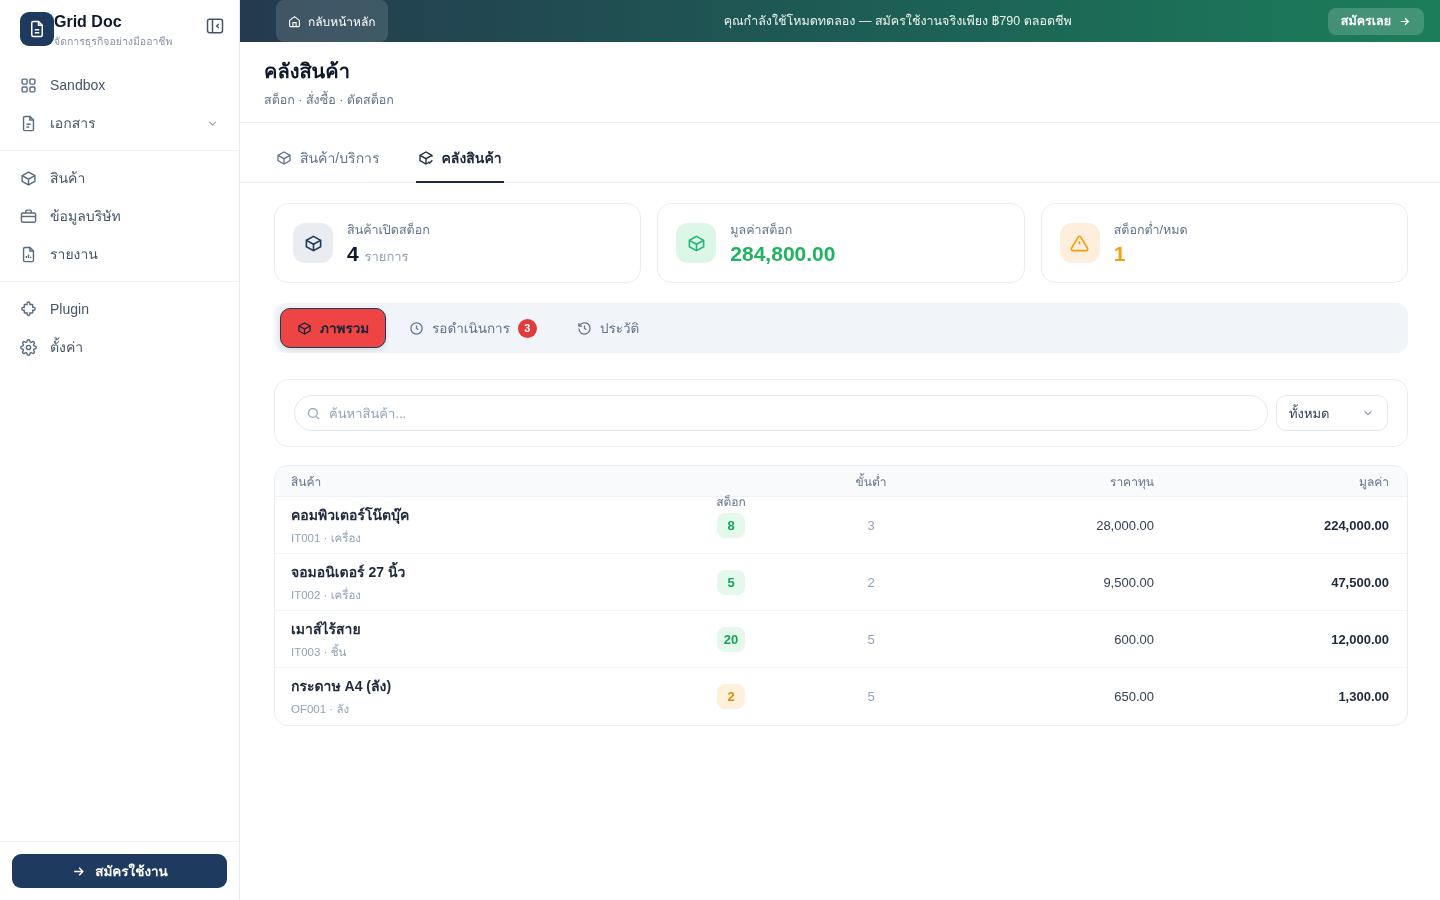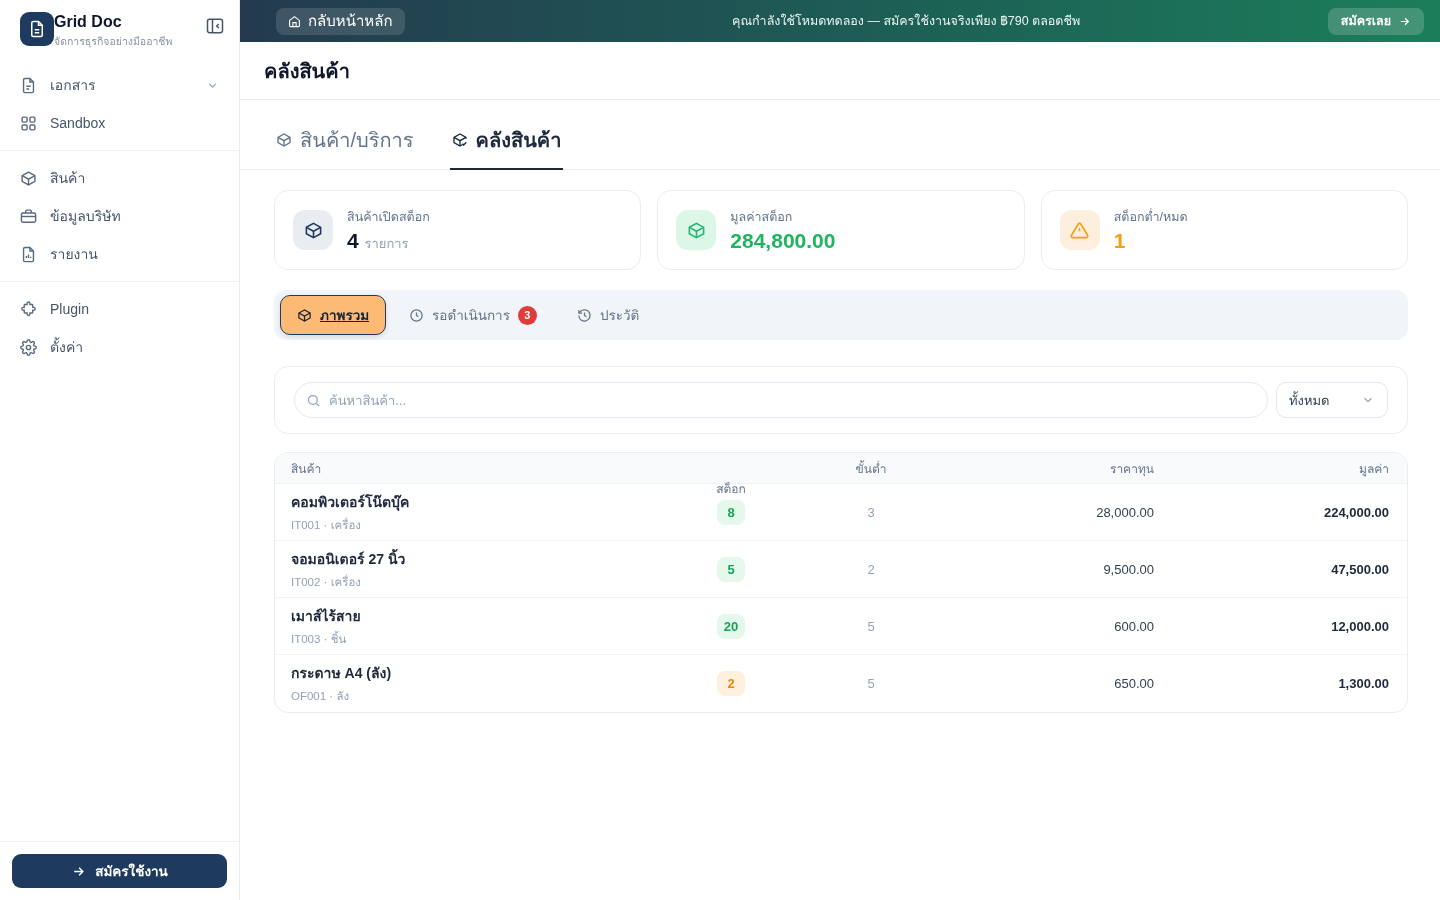--- a/index.html
+++ b/index.html
@@ -29,34 +29,34 @@
   .side-foot { margin-top:auto; border-top:1px solid #eef1f5; padding:12px; }
   .signup-side { width:100%; height:34px; background:#1e3a5f; color:#fff; border:none; border-radius:9px;
                  font-size:13.5px; font-weight:600; display:flex; align-items:center; justify-content:center;
                  gap:9px; cursor:pointer; font-family:inherit; }
 
   
   .main { margin-left:240px; }
   .topbar { height:42px; background:linear-gradient(90deg,#243a4f 0%, #1d5f55 55%, #1b7e5a 100%);
             display:flex; align-items:center; padding:0 16px 0 36px; color:#fff; }
   .back-btn { display:flex; align-items:center; gap:7px; background:rgba(255,255,255,0.13);
-              color:#fff; border:none; border-radius:8px; height:27px; padding:0 12px;
-              font-size:15px; cursor:pointer; font-family:inherit; }
+              color:#fff; border:none; border-radius:8px; height:42px; padding:0 12px;
+              font-size:12px; cursor:pointer; font-family:inherit; }
   .trial-msg { margin-left:auto; margin-right:auto; font-size:12.5px; color:#eaf4ef;
                transform:translateX(40px); }
   .signup-top { display:flex; align-items:center; gap:7px; background:rgba(255,255,255,0.18);
                 color:#fff; border:none; border-radius:8px; height:27px; padding:0 13px;
                 font-size:12.5px; font-weight:600; cursor:pointer; font-family:inherit; }
 
   
   .page-head { padding:13px 32px 12px 24px; border-bottom:1px solid #e8ecf1; }
   .page-title { font-size:20px; font-weight:700; color:#0f172a; }
   .page-sub { font-size:12.5px; color:#64748b; margin-top:3px; }
   .tabbar { display:flex; gap:34px; padding:0 32px 0 34px; margin-top:18px; border-bottom:1px solid #e8ecf1; }
-  .tab { display:flex; align-items:center; gap:8px; font-size:20px; color:#64748b; padding:6px 2px 12px 2px;
+  .tab { display:flex; align-items:center; gap:8px; font-size:14px; color:#64748b; padding:6px 2px 12px 2px;
          cursor:pointer; border-bottom:2.5px solid transparent; margin-bottom:-1px; }
   .tab.active { color:#1e293b; font-weight:700; border-bottom-color:#1e293b; }
 
   
   .content { padding:20px 32px 0 34px; }
   .stats { display:grid; grid-template-columns:1fr 1fr 1fr; gap:16px; }
   .stat-card { border:1px solid #e8edf3; border-radius:14px; height:80px; display:flex; align-items:center;
                padding:0 18px; gap:14px; background:#fff; }
   .stat-icon { width:40px; height:40px; border-radius:12px; display:flex; align-items:center; justify-content:center; }
   .stat-icon.navy { background:#e9edf2; color:#1e3a5f; }
@@ -65,22 +65,22 @@
   .stat-label { font-size:12.5px; color:#64748b; }
   .stat-value { font-size:21px; font-weight:700; color:#0f172a; margin-top:2px; }
   .stat-value.green { color:#1fb45f; }
   .stat-value.amber { color:#f59e0b; }
   .stat-unit { font-size:13px; font-weight:400; color:#94a3b8; }
 
   .pills { margin-top:20px; background:#f1f5f9; border-radius:12px; padding:5px 6px;
            display:flex; align-items:center; gap:6px; }
   .pill { display:flex; align-items:center; gap:8px; font-size:13.5px; color:#64748b;
           padding:8px 16px; border-radius:10px; cursor:pointer; border:1.5px solid transparent; background:transparent; font-family:inherit; }
-  .pill.active { background:#fdba74; border-color:#1e3a5f; color:#14243a; font-weight:700;
-                 box-shadow:0 2px 5px rgba(15,23,42,0.12);text-decoration:underline; }
+  .pill.active { background:#ef4444; border-color:#1e3a5f; color:#14243a; font-weight:700;
+                 box-shadow:0 2px 5px rgba(15,23,42,0.12); }
   .pill-badge { background:#e23b3b; color:#fff; font-size:11px; font-weight:700; min-width:19px; height:19px;
                 border-radius:50%; display:flex; align-items:center; justify-content:center; }
 
   .search-card { margin-top:26px; border:1px solid #e8edf3; border-radius:14px; padding:15px 19px;
                  display:flex; gap:8px; align-items:center; background:#fff; }
   .search-box { flex:1; height:36px; border:1px solid #e2e8f0; border-radius:18px; display:flex;
                 align-items:center; padding:0 11px; gap:8px; color:#94a3b8; }
   .search-box input { border:none; outline:none; flex:1; font-size:13px; font-family:inherit; color:#334155; background:transparent; }
   .search-box input::placeholder { color:#94a3b8; }
   .filter-select { width:112px; height:36px; border:1px solid #e2e8f0; border-radius:10px; display:flex;
@@ -135,42 +135,42 @@
           </svg>
       </span>
     </button>
   </div>
 
 
   <nav class="menu">
     <div class="menu-item">
       <span class="mi-icon">
         <svg width="17" height="17" viewBox="0 0 24 24" fill="none" stroke="currentColor" stroke-width="2">
+            <rect x="3" y="3" width="7" height="7" rx="1.5"></rect>
+            <rect x="14" y="3" width="7" height="7" rx="1.5"></rect>
+            <rect x="3" y="14" width="7" height="7" rx="1.5"></rect>
+            <rect x="14" y="14" width="7" height="7" rx="1.5"></rect>
+          </svg>
+      </span>
+      <span>Sandbox</span>
+    </div>
+    <div class="menu-item">
+      <span class="mi-icon">
+        <svg width="17" height="17" viewBox="0 0 24 24" fill="none" stroke="currentColor" stroke-width="2">
             <path d="M14 2H7a2 2 0 0 0-2 2v16a2 2 0 0 0 2 2h10a2 2 0 0 0 2-2V7z"></path>
             <path d="M14 2v5h5"></path>
             <path d="M9 13h6M9 17h4"></path>
           </svg>
       </span>
       <span>เอกสาร</span>
       <span class="chev">
         <svg width="13" height="13" viewBox="0 0 24 24" fill="none" stroke="currentColor" stroke-width="2">
             <path d="m6 9 6 6 6-6"></path>
           </svg>
       </span>
-    </div>
-    <div class="menu-item">
-      <span class="mi-icon">
-        <svg width="17" height="17" viewBox="0 0 24 24" fill="none" stroke="currentColor" stroke-width="2">
-            <rect x="3" y="3" width="7" height="7" rx="1.5"></rect>
-            <rect x="14" y="3" width="7" height="7" rx="1.5"></rect>
-            <rect x="3" y="14" width="7" height="7" rx="1.5"></rect>
-            <rect x="14" y="14" width="7" height="7" rx="1.5"></rect>
-          </svg>
-      </span>
-      <span>Sandbox</span>
     </div>
     <div class="side-divider"></div>
     <div class="menu-item">
       <span class="mi-icon">
         <svg width="17" height="17" viewBox="0 0 24 24" fill="none" stroke="currentColor" stroke-width="2">
             <path d="M21 8 12 3 3 8v8l9 5 9-5z"></path>
             <path d="M3 8l9 5 9-5"></path>
             <path d="M12 13v8"></path>
           </svg>
       </span>
@@ -245,20 +245,21 @@
       <span>
         <svg width="13" height="13" viewBox="0 0 24 24" fill="none" stroke="currentColor" stroke-width="2.2">
             <path d="M5 12h14M13 6l6 6-6 6"></path>
           </svg>
       </span>
     </button>
   </div>
 
   <div class="page-head">
     <div class="page-title">คลังสินค้า</div>
+    <div class="page-sub">สต็อก · สั่งซื้อ · ตัดสต็อก</div>
   </div>
 
   <div class="tabbar">
     <div class="tab">
       <span>
         <svg width="16" height="16" viewBox="0 0 24 24" fill="none" stroke="currentColor" stroke-width="2">
             <path d="M21 8 12 3 3 8v8l9 5 9-5z"></path>
             <path d="M3 8l9 5 9-5"></path>
             <path d="M12 13v8"></path>
           </svg>

